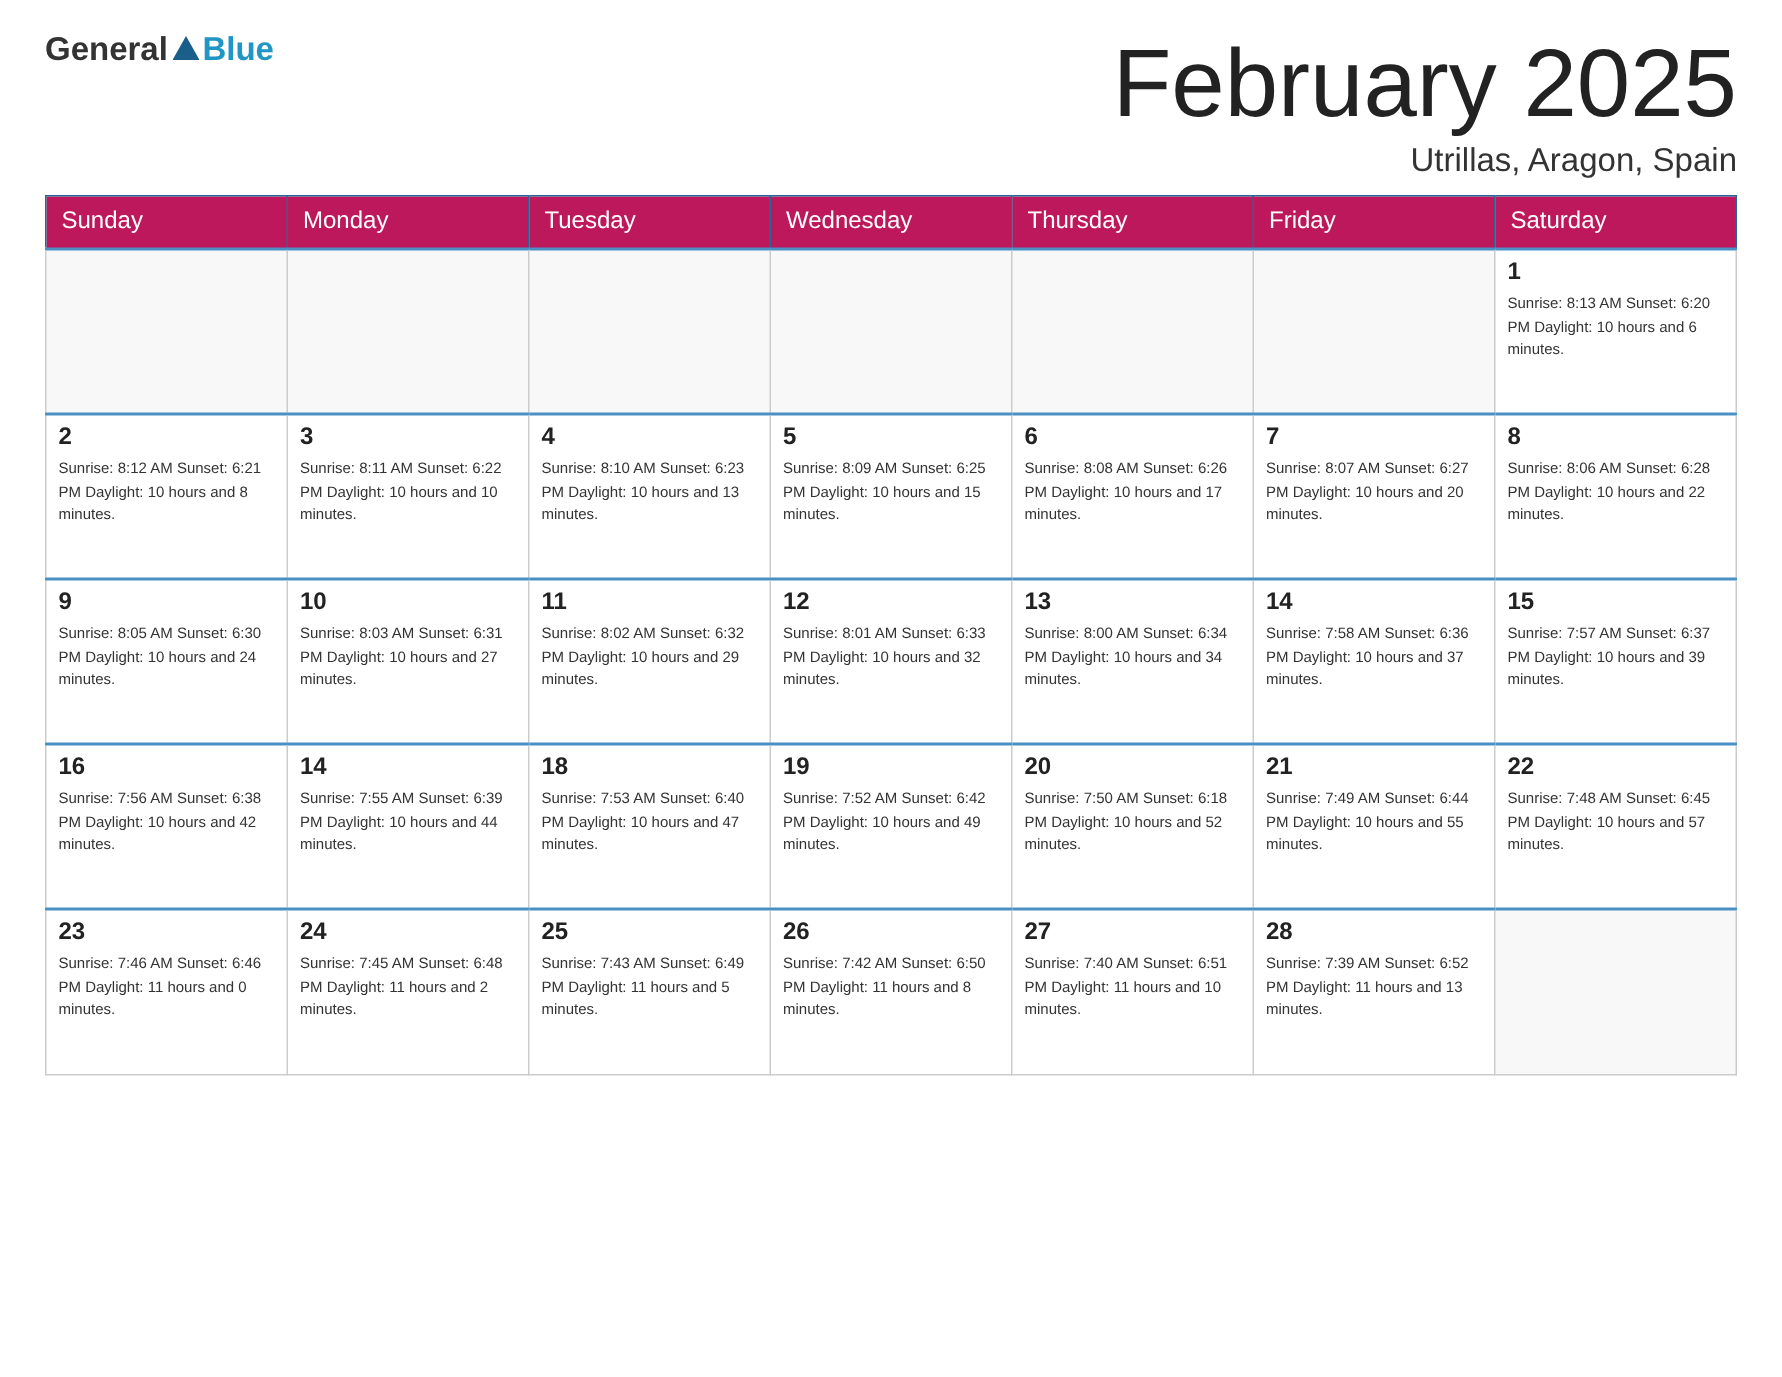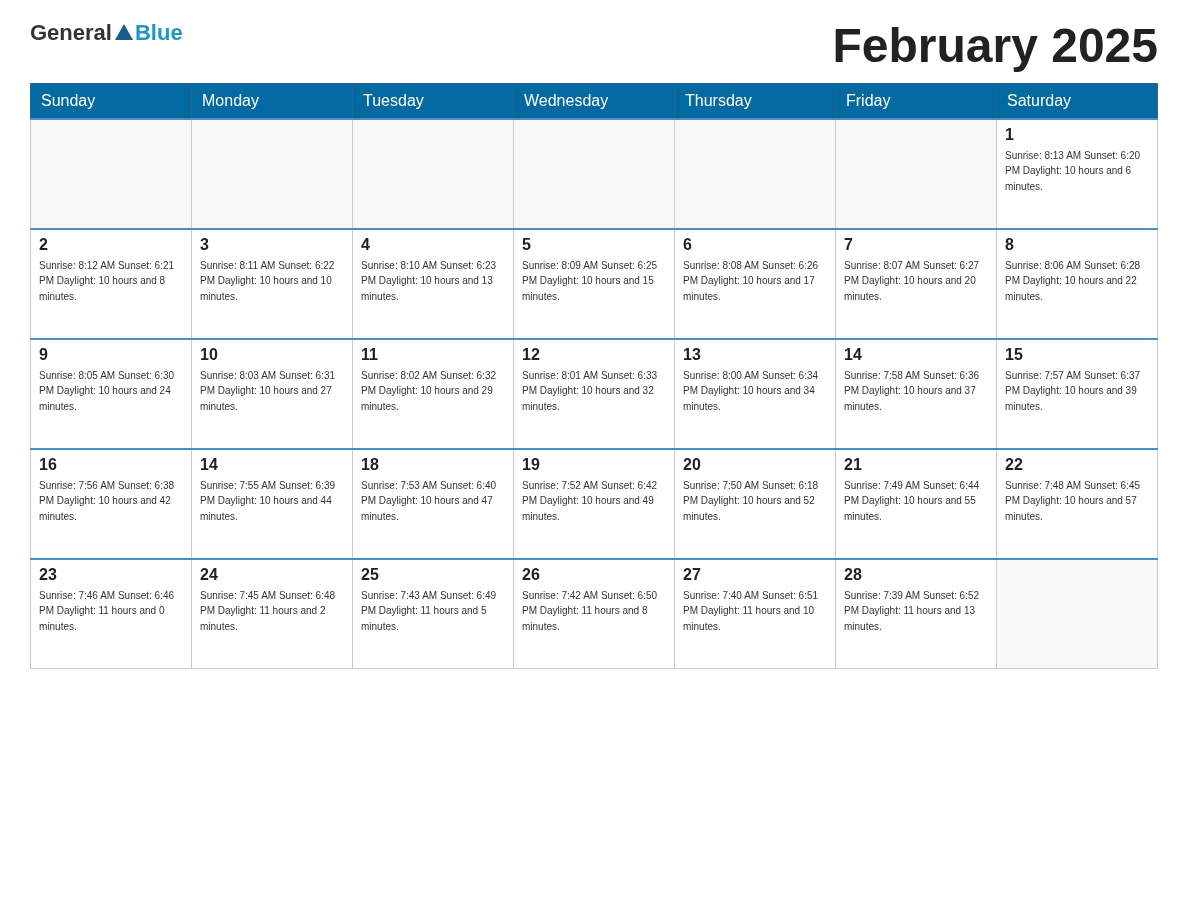--- a/index.html
+++ b/index.html
@@ -23,37 +23,37 @@
     }
     .logo-text-blue {
       font-size: 22px;
       font-weight: bold;
       color: #2196c4;
     }
     .title-area {
       text-align: right;
     }
     .month-title {
-      font-size: 48px;
-      font-weight: bold;
+      font-size: 64px;
+      font-weight: normal;
       color: #222;
       line-height: 1.1;
     }
     .location-title {
       font-size: 22px;
       color: #333;
       margin-top: 4px;
     }
     .calendar-table {
       width: 100%;
       border-collapse: collapse;
       margin-top: 10px;
     }
     .calendar-table th {
-      background-color: #0369a1;
+      background-color: #be185d;
       color: #fff;
       padding: 8px 10px;
       text-align: left;
       font-size: 16px;
       font-weight: normal;
       border: 1px solid #2a6496;
     }
     .calendar-table td {
       border: 1px solid #ccc;
       border-top: 2px solid #4a90c4;
@@ -107,20 +107,21 @@
       <svg class="triangle-svg" width="18" height="16" viewBox="0 0 18 16">
         <polygon points="9,0 18,16 0,16" fill="#1a5f8a"></polygon>
       </svg>
     </div>
     <div class="logo-line2">
       <span class="logo-text-blue">Blue</span>
     </div>
   </div>
   <div class="title-area">
     <div class="month-title">February 2025</div>
+    <div class="location-title">Utrillas, Aragon, Spain</div>
   </div>
 </div>
 
 <table class="calendar-table">
   <thead>
     <tr>
     <th>Sunday</th>
         <th>Monday</th>
         <th>Tuesday</th>
         <th>Wednesday</th>

